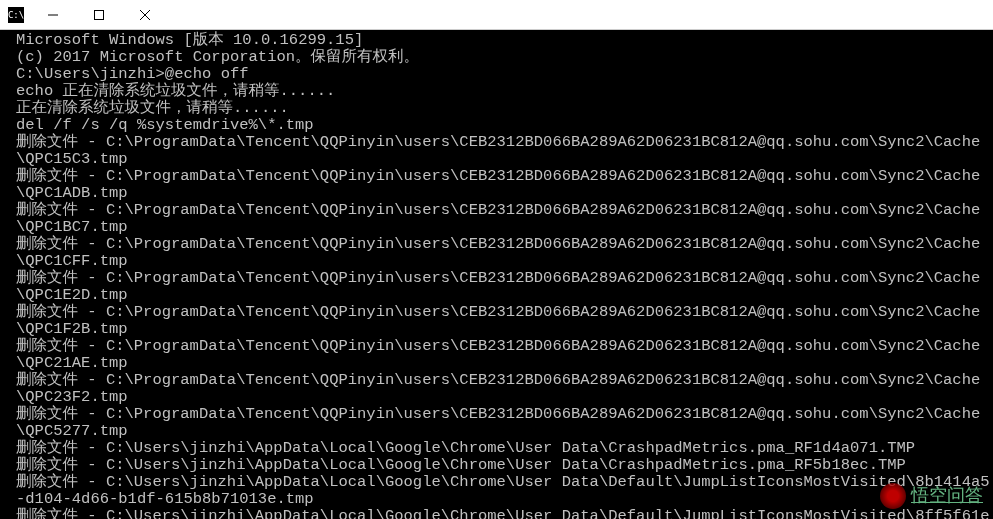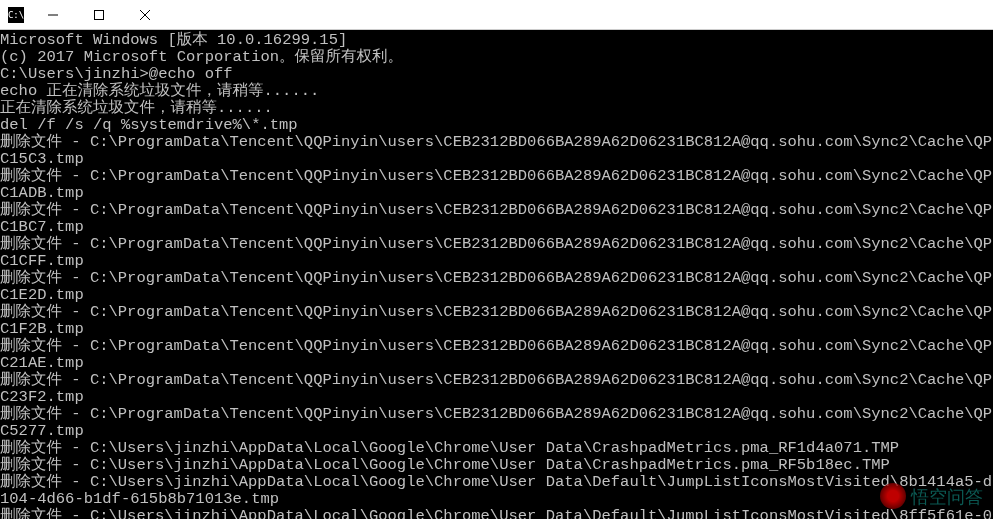--- a/index.html
+++ b/index.html
@@ -73,30 +73,32 @@
       font-size: 15.5px;
       line-height: 17px;
       padding: 2px 0 0 0;
       overflow: hidden;
       white-space: pre;
       letter-spacing: 0;
     }
     .console-line {
       white-space: pre-wrap;
       word-break: break-all;
+      padding-left: 16px;
     }
     .watermark {
       position: absolute;
       bottom: 10px;
       right: 10px;
       display: flex;
-      align-items: flex-end;
+      align-items: flex-start;
       opacity: 0.75;
-      color: #0f766e;
+      color: #86efac;
       font-size: 18px;
+      text-decoration: underline;
     }
     .watermark-icon {
       width: 26px;
       height: 26px;
       border-radius: 50%;
       background: radial-gradient(circle, #f00 30%, #800 70%);
       margin-right: 5px;
       position: relative;
     }
   </style>

